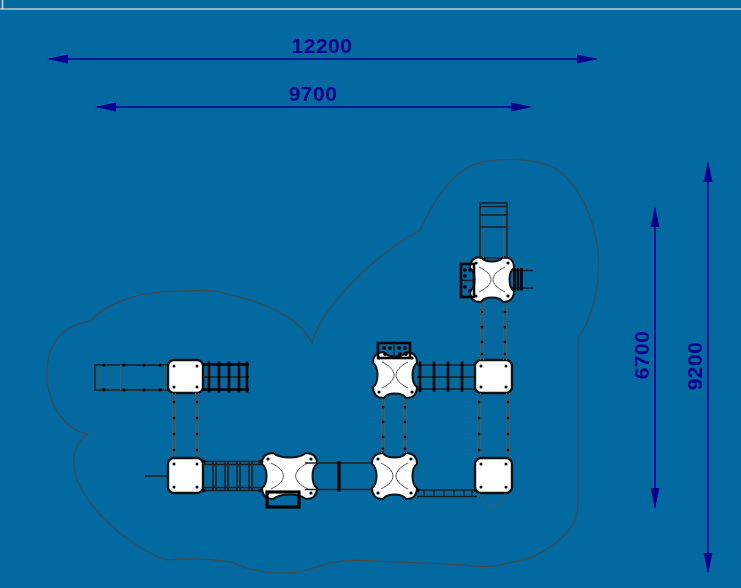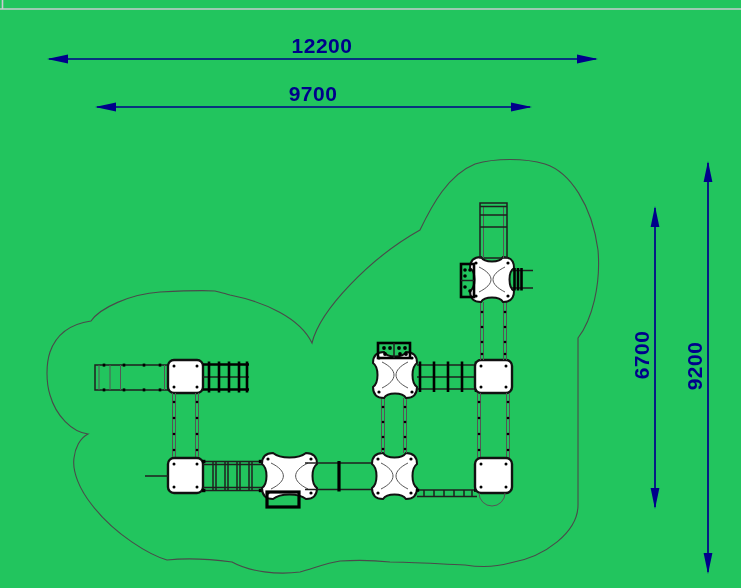--- a/index.html
+++ b/index.html
@@ -1,16 +1,16 @@
 <!DOCTYPE html>
 <html><head>
 <meta charset="utf-8">
 <style>
   html,body{margin:0;padding:0;background:#ffffff;}
-  .stage{position:relative;width:741px;height:588px;background:#22c55e;overflow:hidden;
+  .stage{position:relative;width:741px;height:588px;background:#0369a1;overflow:hidden;
          font-family:"Liberation Sans",sans-serif;}
   svg{display:block}
   
   .dim-line{stroke:#00008B;stroke-width:1.7;fill:none;}
   .dim-arrow{fill:#00008B;stroke:none;}
   .dim-text{fill:#00008B;font-family:"Liberation Sans",sans-serif;font-weight:bold;
             font-size:21px;letter-spacing:.5px;}
   
   .frame{stroke:#c9ccd1;stroke-width:1.6;fill:none;}
   .blob{stroke:#4a4a4a;stroke-width:1.1;fill:none;}

